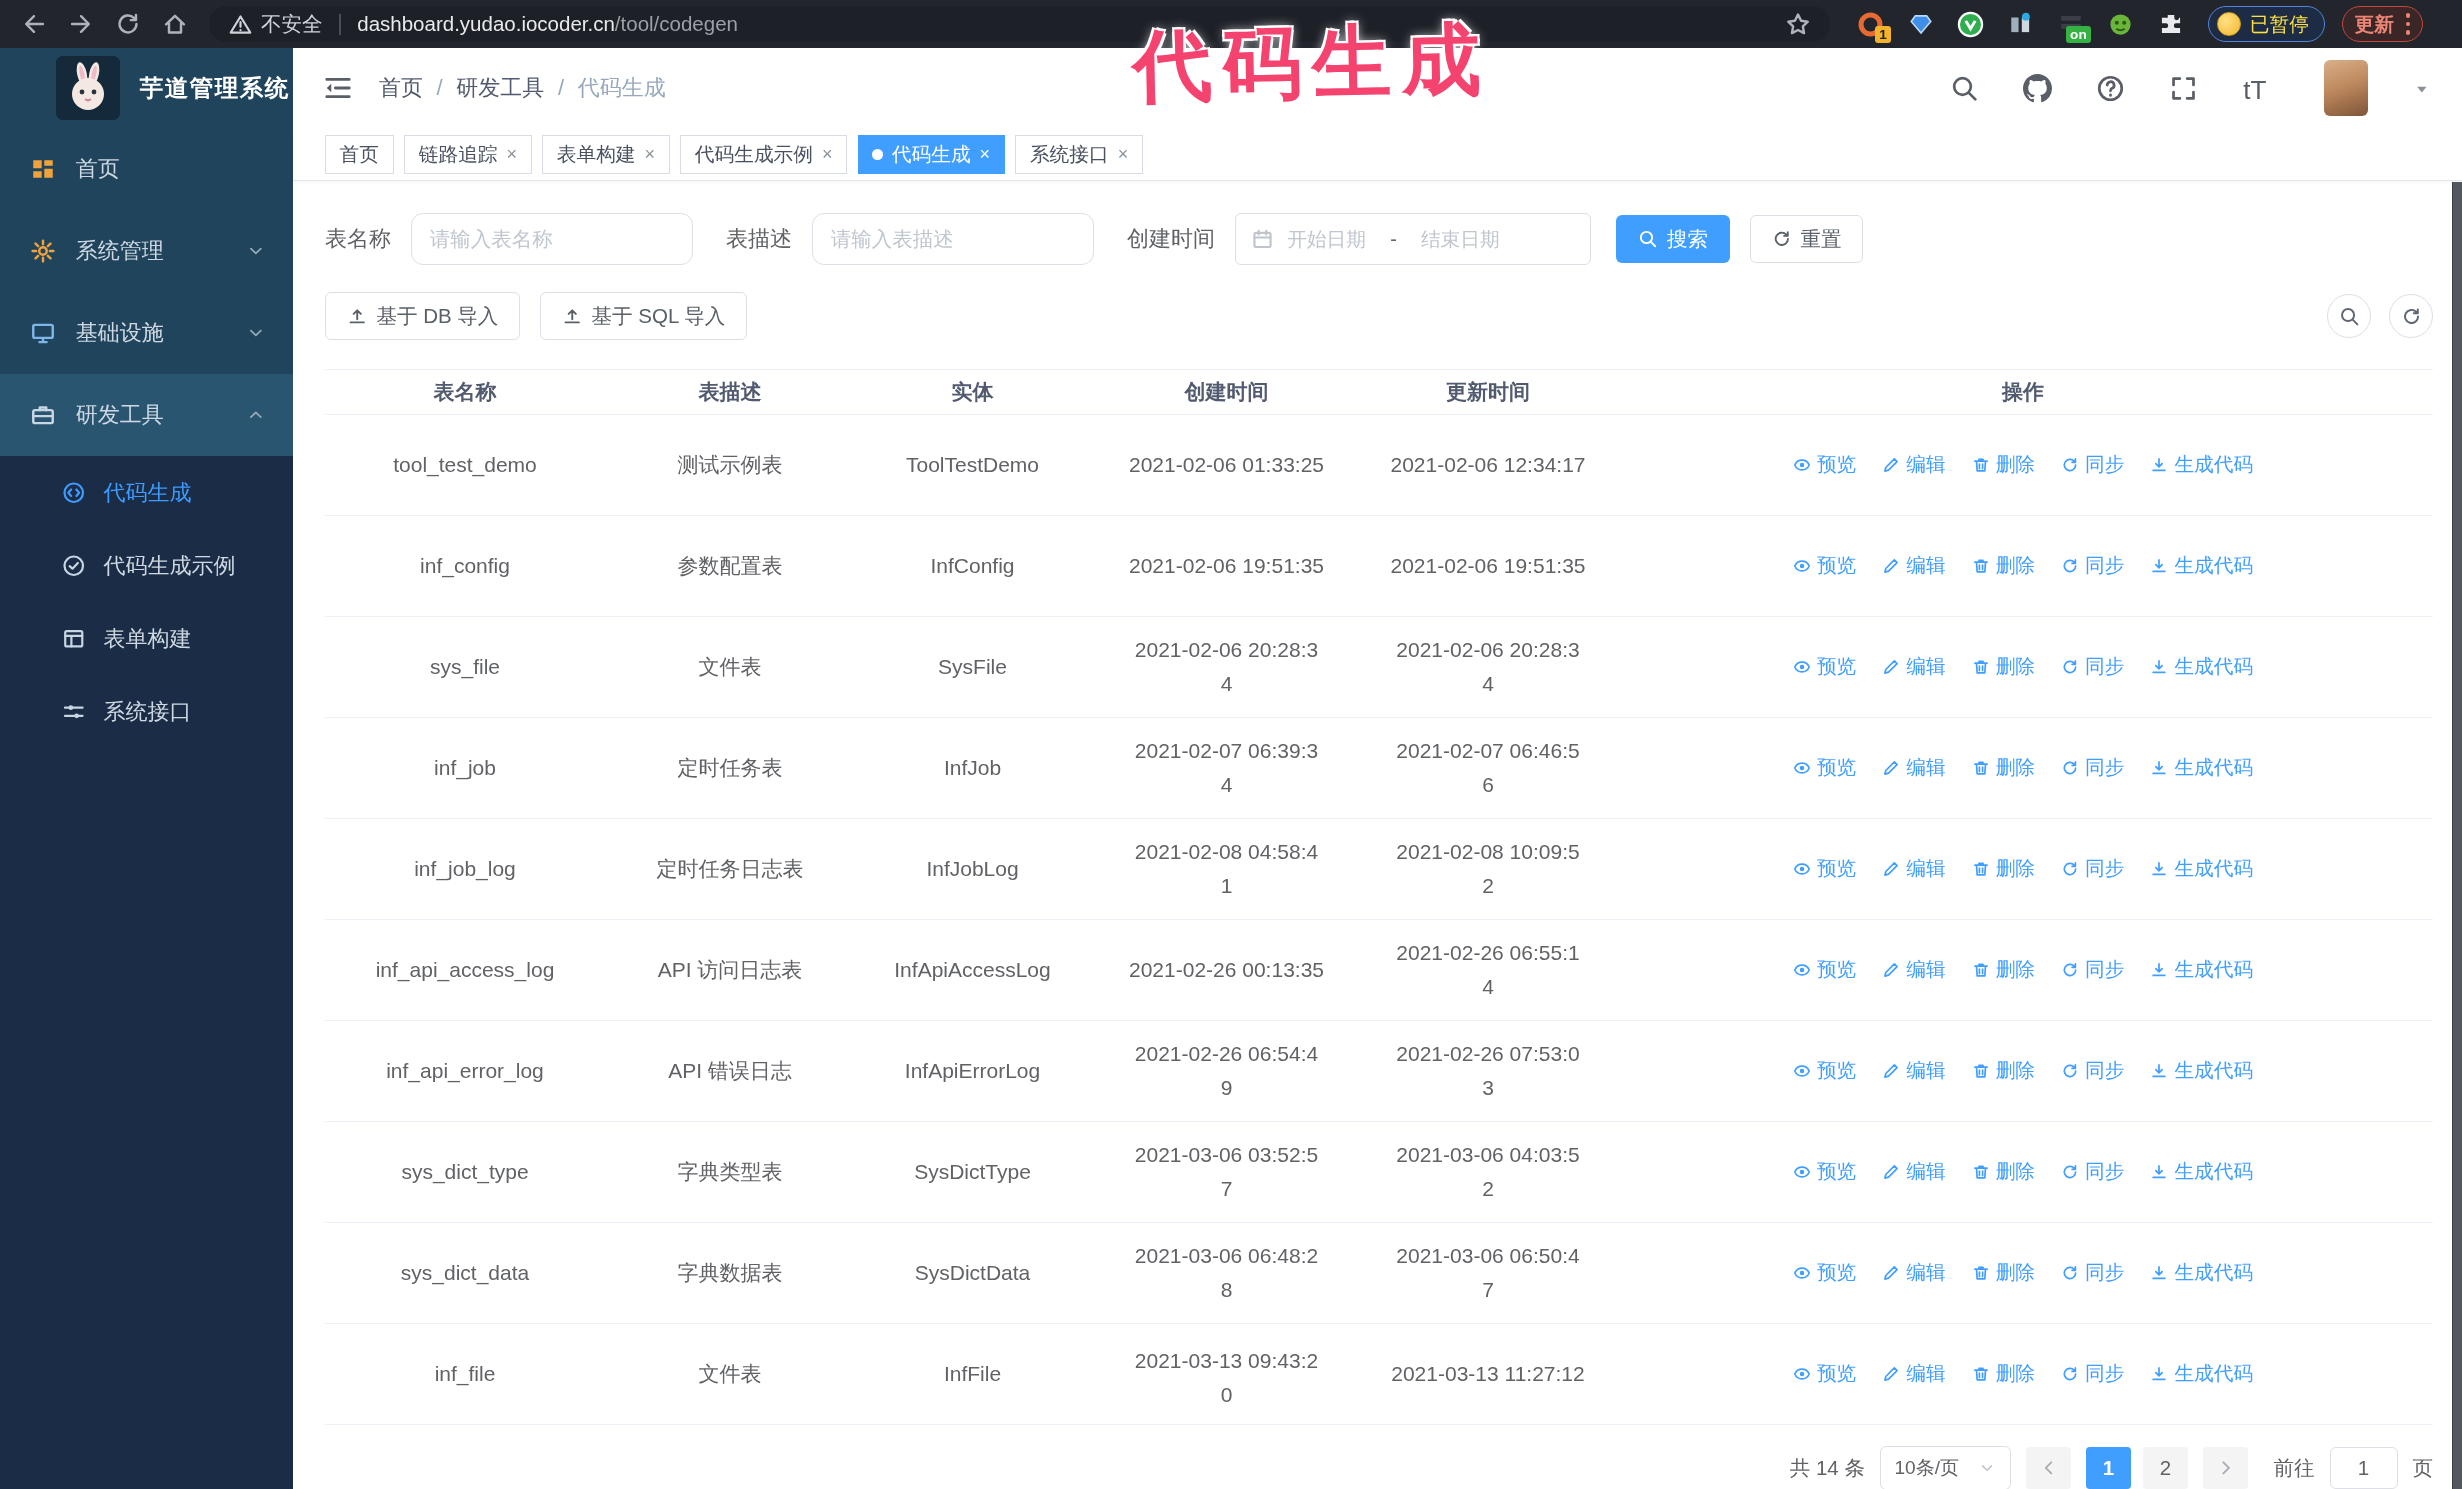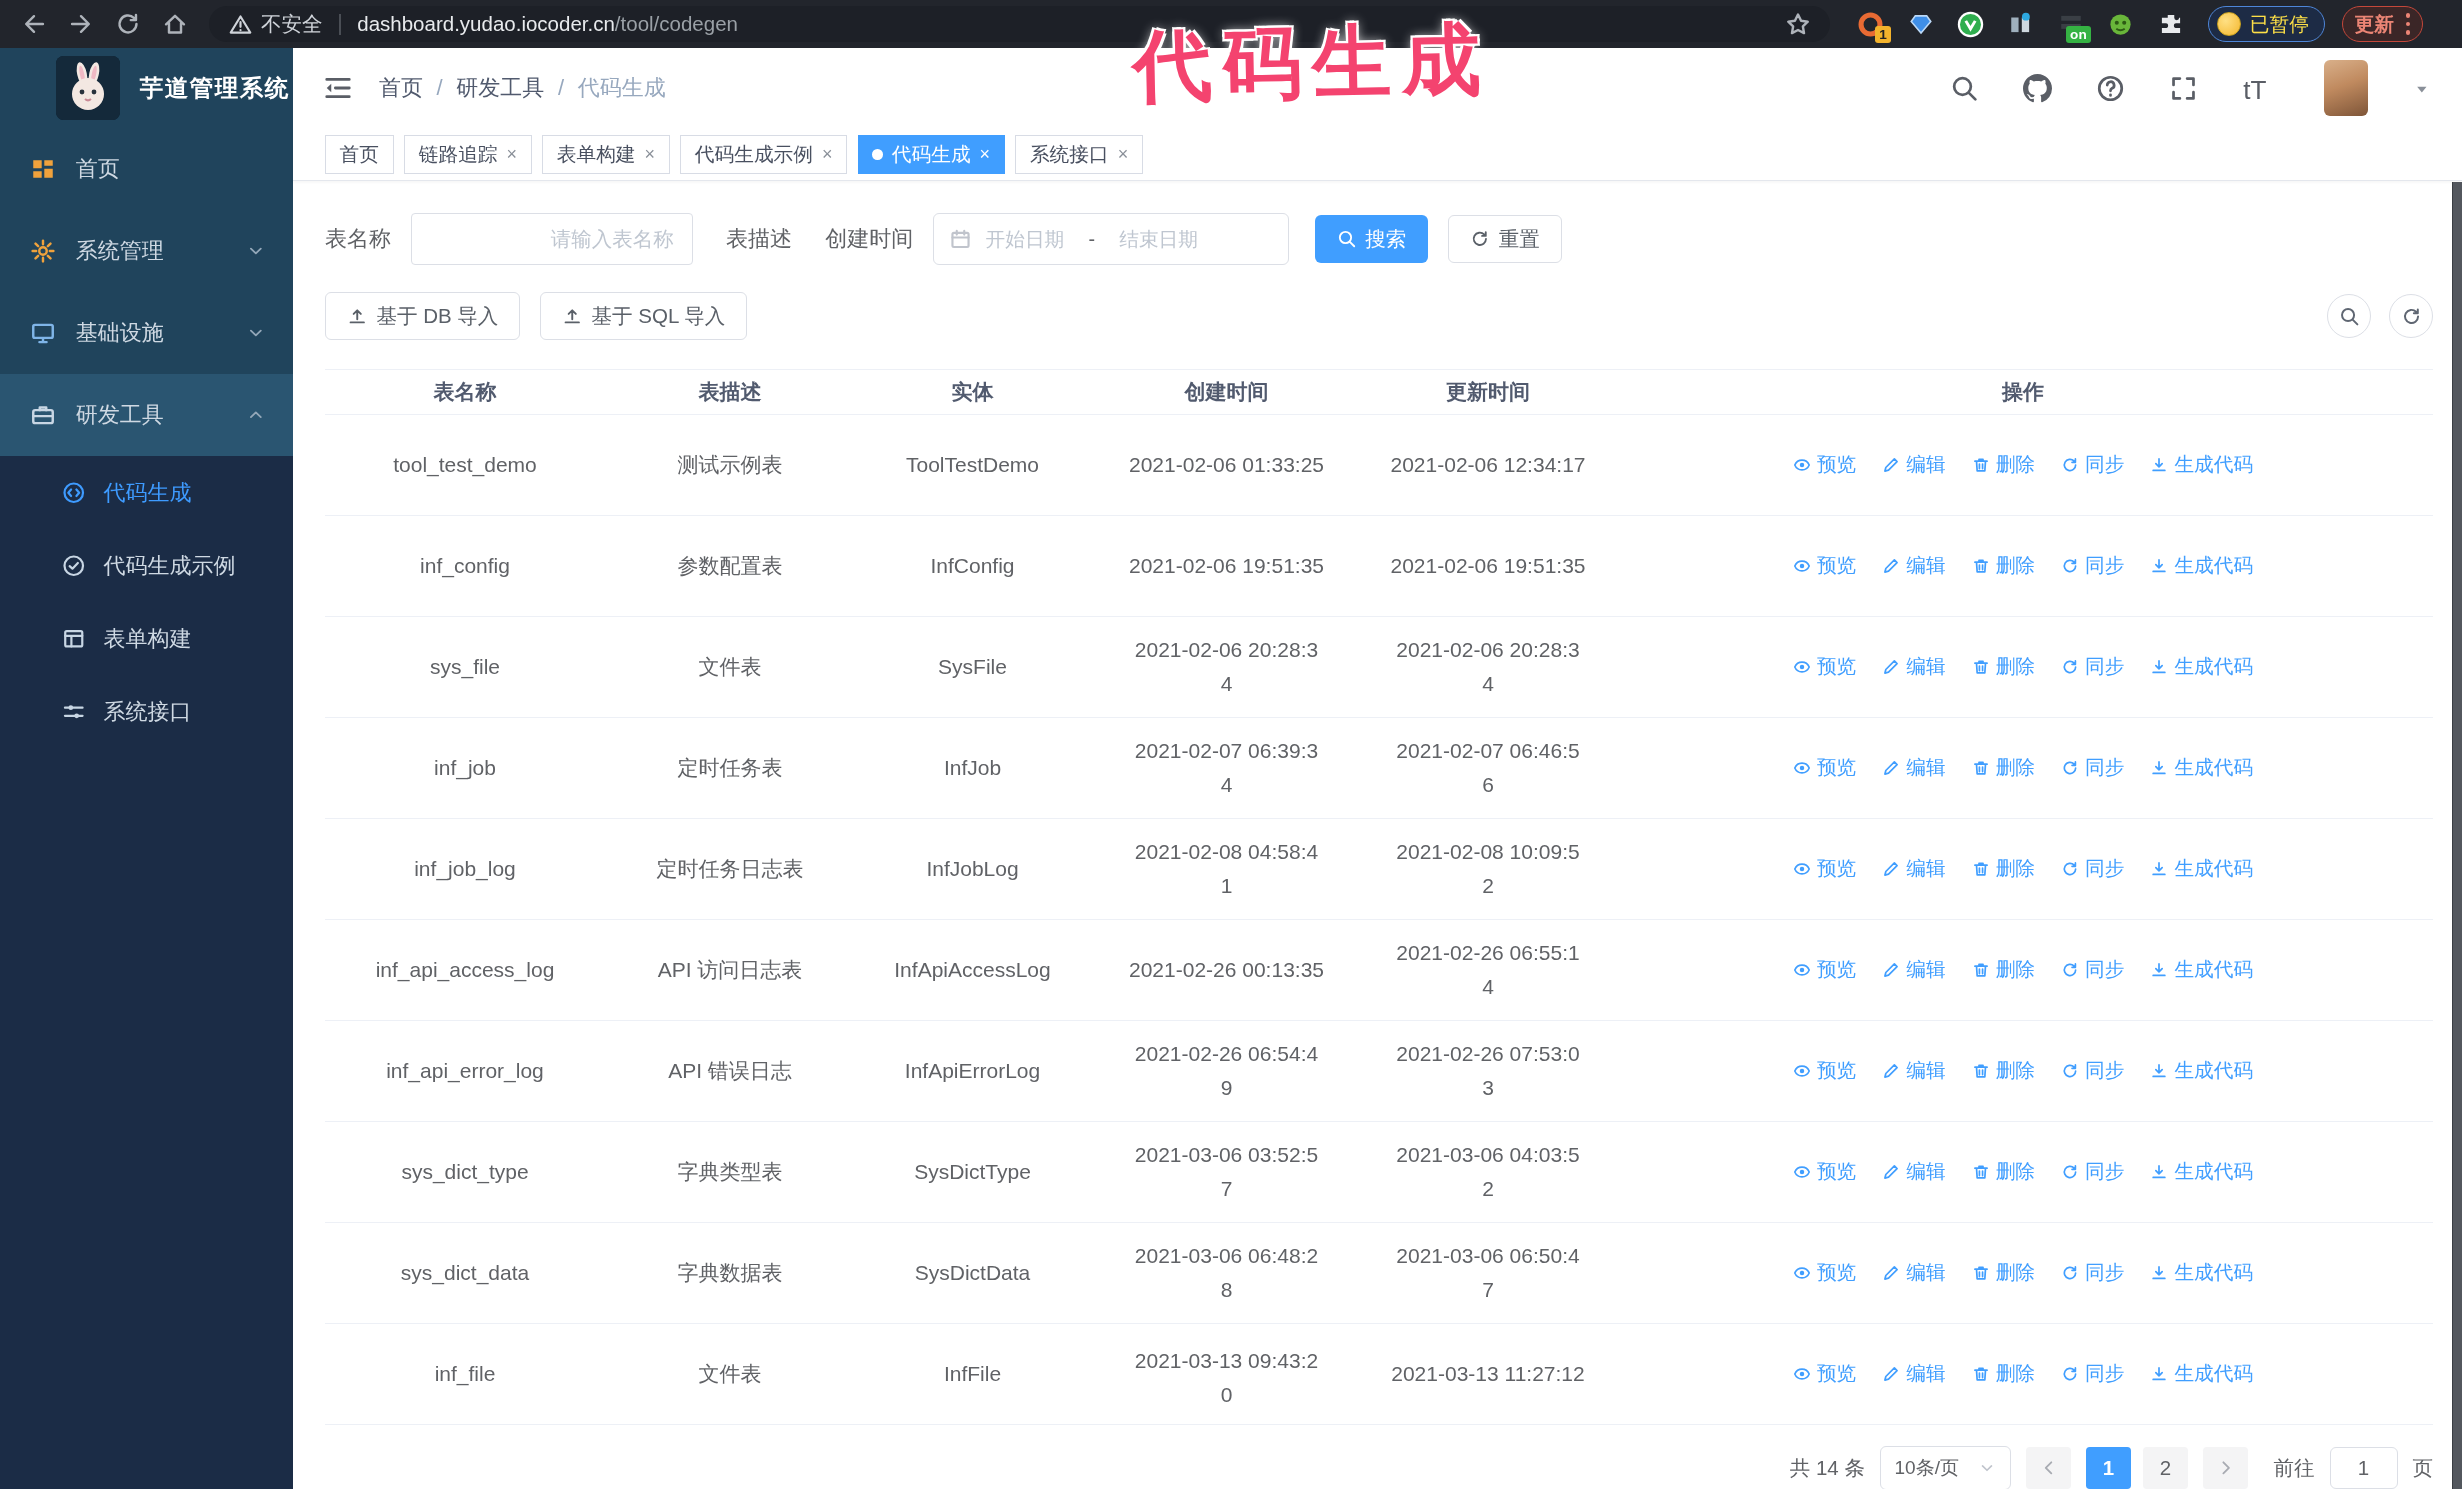--- a/index.html
+++ b/index.html
@@ -64,22 +64,22 @@
   .tag { height:39px; display:inline-flex; align-items:center; gap:9px; padding:0 13.6px;
          border:0.8px solid #d8dce5; background:#fff; color:#495060; font-size:19.7px; cursor:pointer; }
   .tag .x { font-size:18px; color:#8a9099; }
   .tag.active { background:#409eff; border-color:#409eff; color:#fff; }
   .tag.active .x { color:#fff; }
   .tagdot { width:10.6px; height:10.6px; border-radius:50%; background:#fff; }
 
   .content { flex:1; padding:32px 29px 0 32px; position:relative; }
   .filters { display:flex; align-items:center; gap:19.7px; font-size:22px; color:#606266; }
   .flabel { white-space:nowrap; }
-  .tinput { width:282px; height:52px; border:1.5px solid #dcdfe6; border-radius:4px; padding:0 18px;
-            font-size:20.5px; color:#606266; outline:none; font-family:inherit;text-align:right; }
+  .tinput { width:282px; height:52px; border:1.5px solid #dcdfe6; border-radius:12px; padding:0 18px;
+            font-size:20.5px; color:#606266; outline:none; font-family:inherit; }
   .tinput::placeholder { color:#bfc6d0; }
   .daterange { width:356px; height:52px; border:1.5px solid #dcdfe6; border-radius:6px;
                display:flex; align-items:center; gap:13.6px; padding:0 15px; color:#bfc6d0; font-size:19.7px; }
   .daterange .cal { color:#c0c4cc; font-size:23px; }
   .btn { height:48px; border-radius:6px; display:inline-flex; align-items:center; gap:9px;
          font-size:20.5px; padding:0 21px; cursor:pointer; border:1.5px solid transparent; }
   .btn-primary { background:#409eff; color:#fff; }
   .btn-plain { background:#fff; border-color:#dcdfe6; color:#5a6068; }
   .import-row { margin-top:27px; display:flex; align-items:center; gap:19.7px; }
   .mini-circles { margin-left:auto; display:flex; gap:18px; }
@@ -410,20 +410,21 @@
             <span class="x">×</span>
           </span>
         </div>
 
       <div class="content">
 
         <div class="filters">
           <span class="flabel">表名称</span>
           <input class="tinput" placeholder="请输入表名称" style="">
           <span class="flabel" style="margin-left:13.6px">表描述</span>
+          <input class="tinput" placeholder="请输入表描述" style="">
           <span class="flabel" style="margin-left:13.6px">创建时间</span>
           <div class="daterange">
             <span class="cal ic">
                 <svg width="1em" height="1em" viewBox="0 0 16 16" fill="none" stroke="currentColor" stroke-width="1.5" stroke-linecap="round" stroke-linejoin="round">
                   <rect x="2.4" y="3.4" width="11.2" height="9.8" rx="1"></rect>
                   <path d="M2.4 6.6h11.2M5.4 2v2.6M10.6 2v2.6"></path>
                 </svg>
               </span>
             <span>开始日期</span>
             <span style="color:#606266;margin:0 10.6px">-</span>

